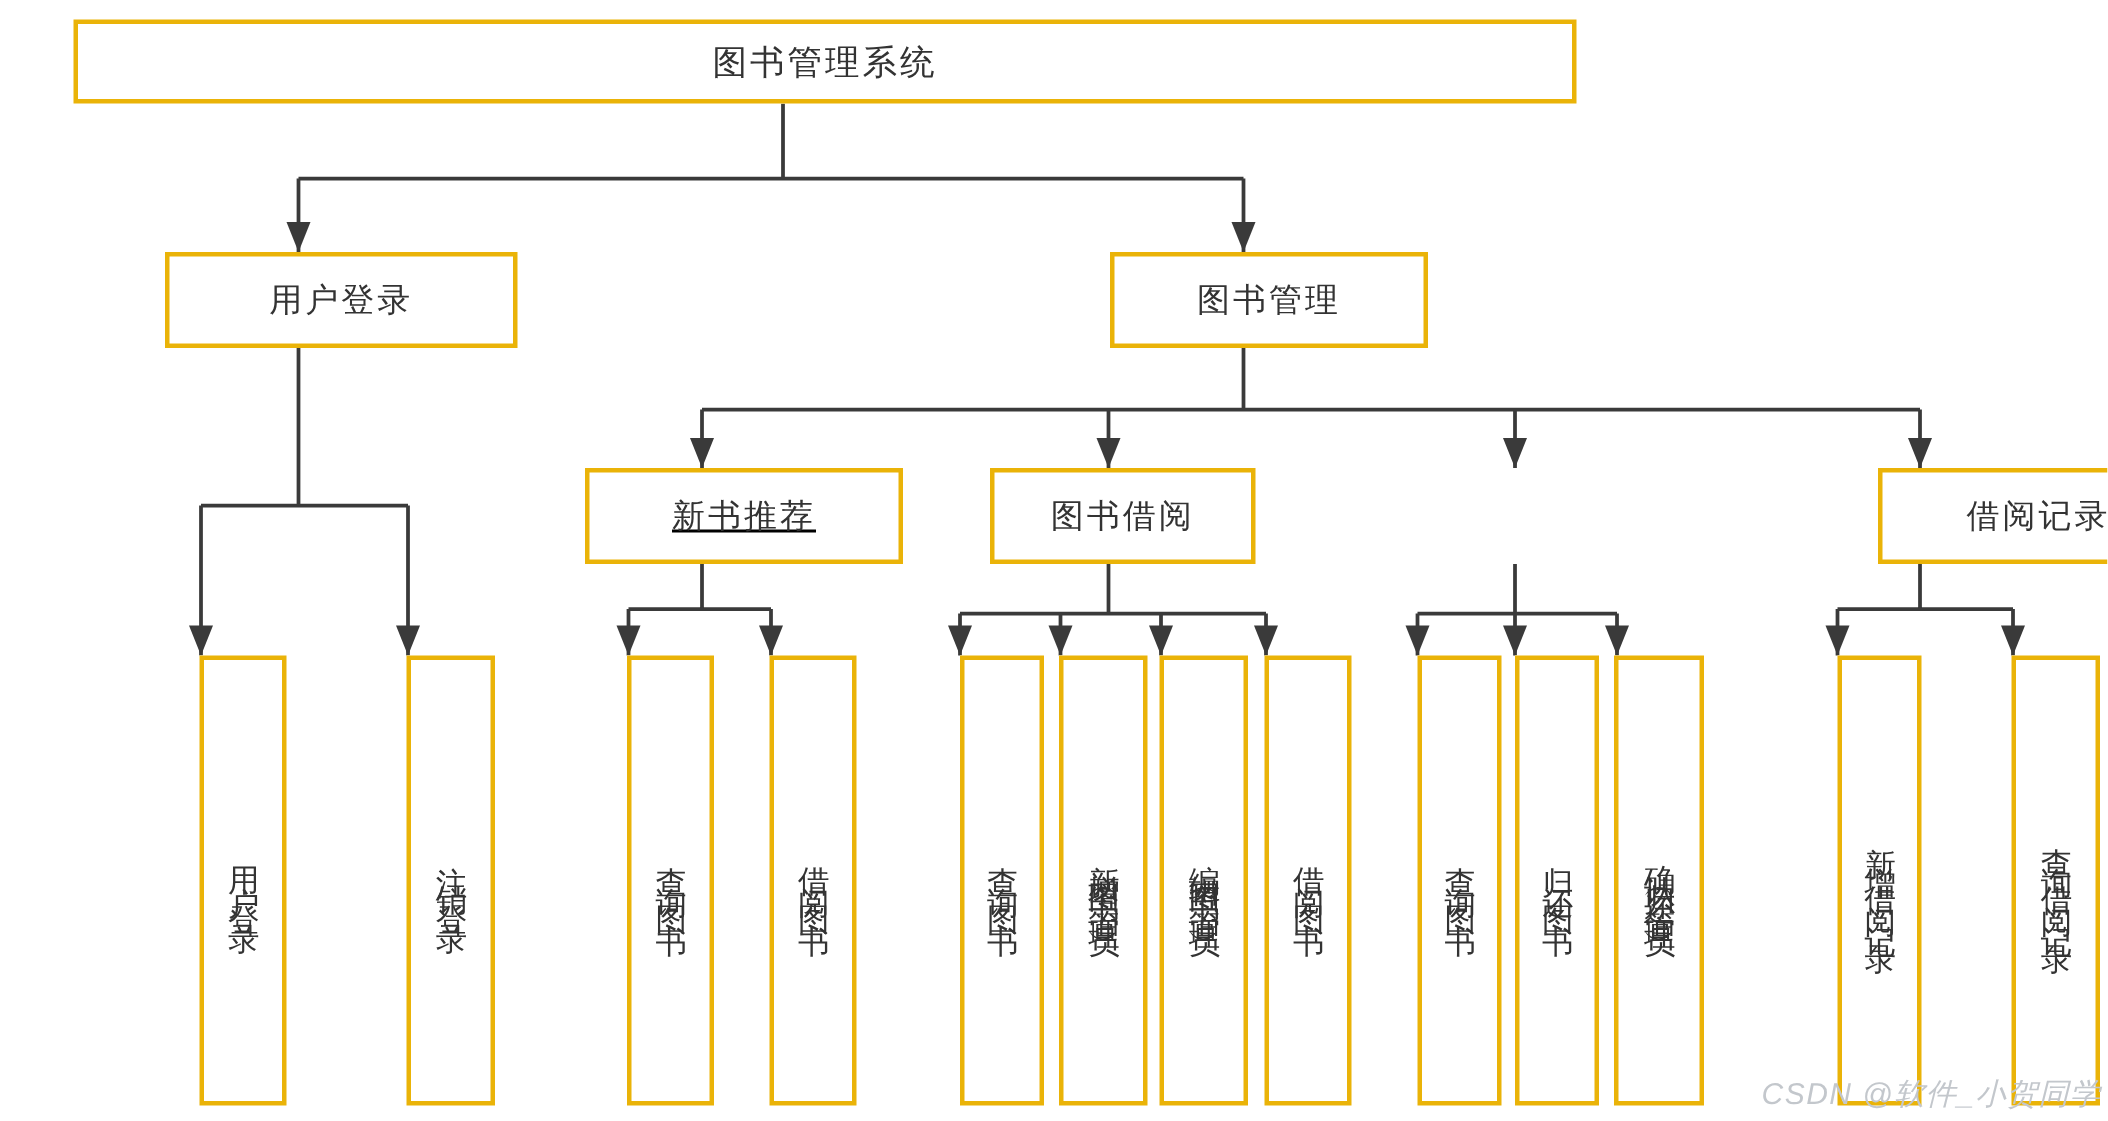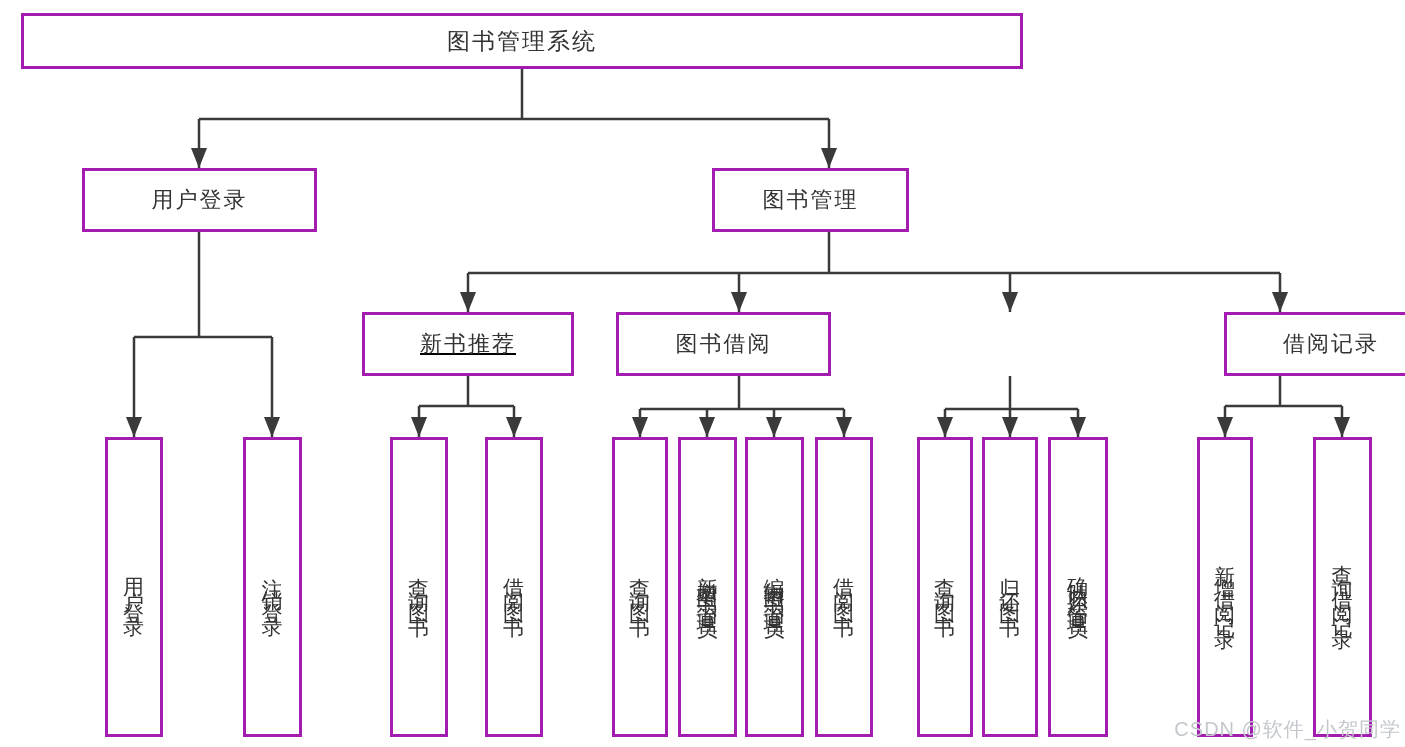--- a/index.html
+++ b/index.html
@@ -4,33 +4,33 @@
 <style>
   html,body{margin:0;padding:0;background:#ffffff;}
   #stage{
     position:relative;width:1405px;height:747px;background:#ffffff;overflow:hidden;
     font-family:"Liberation Sans","DejaVu Sans",sans-serif;
   }
   #wires{position:absolute;left:0;top:0;z-index:1;}
   .ln{fill:none;stroke:#3a3a3a;stroke-width:2.5;}
   .ah{fill:#3a3a3a;stroke:none;}
   .box{
-    position:absolute;background:#ffffff;border:3px solid #a21caf;box-sizing:border-box;
-    display:flex;align-items:center;justify-content:center;z-index:2;
+    position:absolute;background:#ffffff;border:3px solid #eab308;box-sizing:border-box;
+    display:flex;align-items:center;justify-content:center;z-index:2;margin-left:28px;
   }
   .hbox span{font-size:22px;color:#333333;letter-spacing:2px;white-space:nowrap;}
   .root span{font-size:23px;}
   .vbox span{
     writing-mode:vertical-rl;text-orientation:mixed;
     font-size:21px;color:#333333;letter-spacing:13px;line-height:1.1;white-space:nowrap;
   }
   .vbox span.tight{letter-spacing:6px;}
   #watermark{
     position:absolute;top:716px;right:4px;z-index:3;
-    font-size:20px;color:#c3c7cc;letter-spacing:1px;white-space:nowrap;
+    font-size:20px;color:#c3c7cc;letter-spacing:1px;white-space:nowrap;font-style:italic;
   }
 </style>
 </head>
 <body>
 
 <div id="stage">
 
   <svg id="wires" width="1405" height="747" viewBox="0 0 1405 747">
     <g>
       <path class="ln" d="M522,69 L522,119 M199,119 L829,119 M199,119 L199,168 M829,119 L829,168"></path>
@@ -74,28 +74,28 @@
     </g>
   </svg>
 
   <div class="box hbox root" style="left:21px;top:13px;width:1002px;height:56px;">
     <span>图书管理系统</span>
   </div>
 
   <div class="box hbox" style="left:82px;top:168px;width:235px;height:64px;">
     <span>用户登录</span>
   </div>
-  <div class="box hbox" style="left:712px;top:168px;width:197px;height:64px;">
+  <div class="box hbox" style="left:712px;top:168px;width:212px;height:64px;">
     <span>图书管理</span>
   </div>
 
   <div class="box hbox" style="left:362px;top:312px;width:212px;height:64px;text-decoration:underline;">
     <span>新书推荐</span>
   </div>
-  <div class="box hbox" style="left:616px;top:312px;width:215px;height:64px;">
+  <div class="box hbox" style="left:632px;top:312px;width:177px;height:64px;">
     <span>图书借阅</span>
   </div>
   <div class="box hbox" style="left:1224px;top:312px;width:214px;height:64px;">
     <span>借阅记录</span>
   </div>
 
   <div class="box vbox" style="left:105px;top:437px;width:58px;height:300px;">
     <span>用户登录</span>
   </div>
   <div class="box vbox" style="left:243px;top:437px;width:59px;height:300px;">

